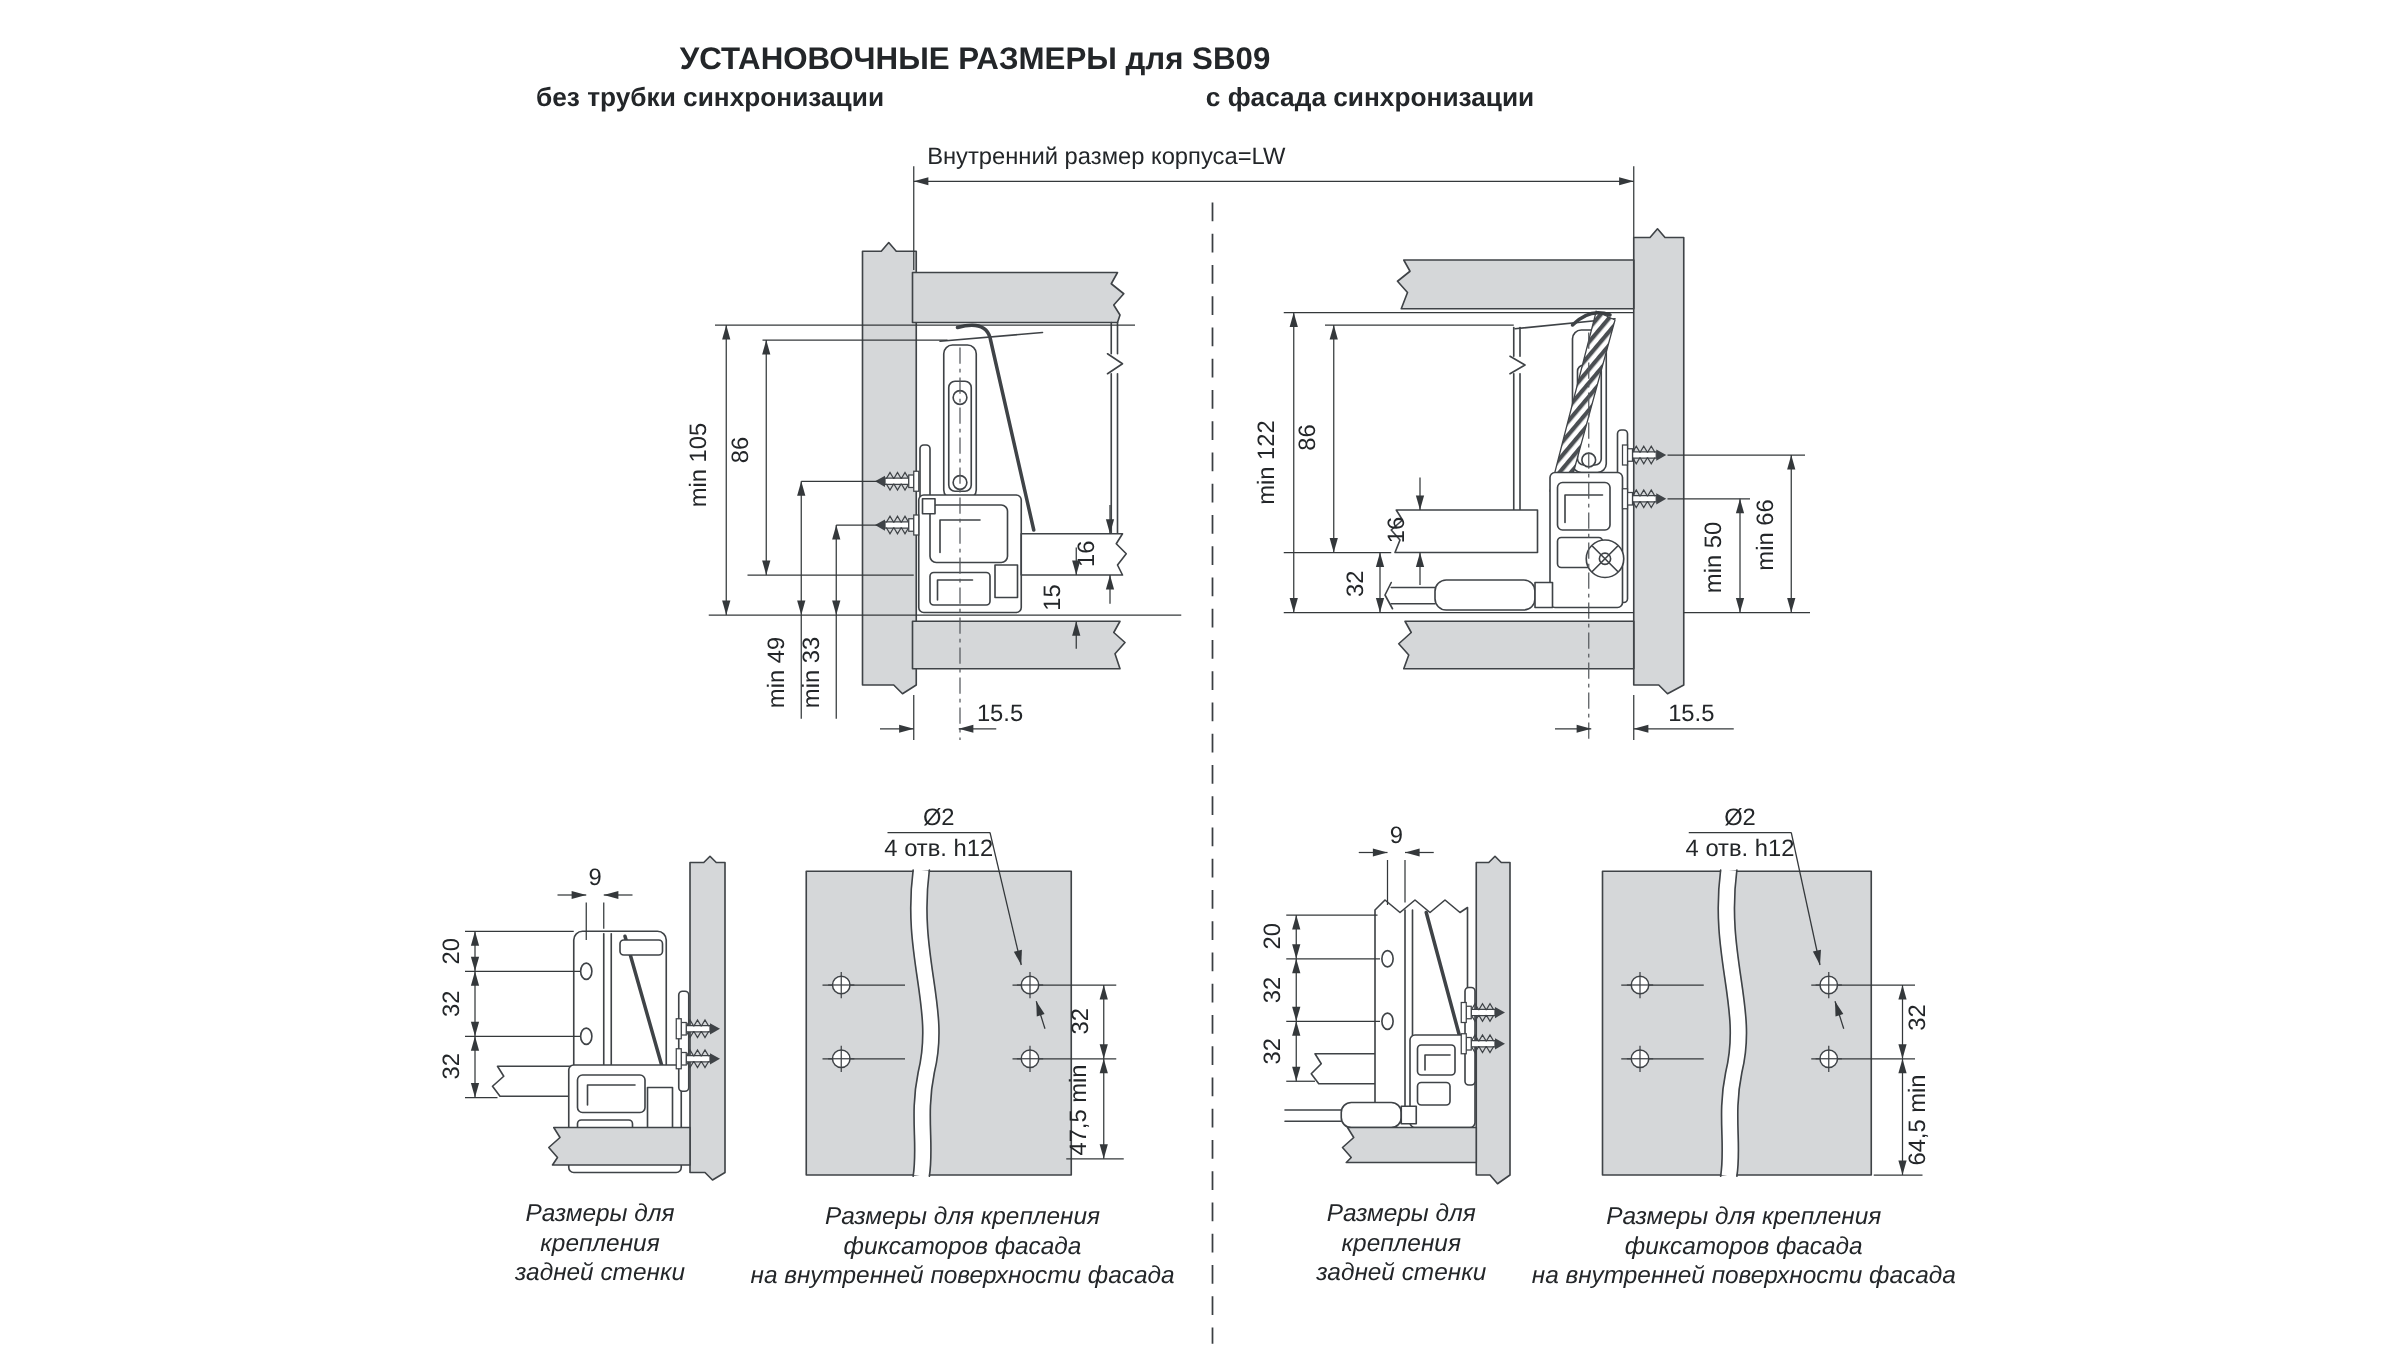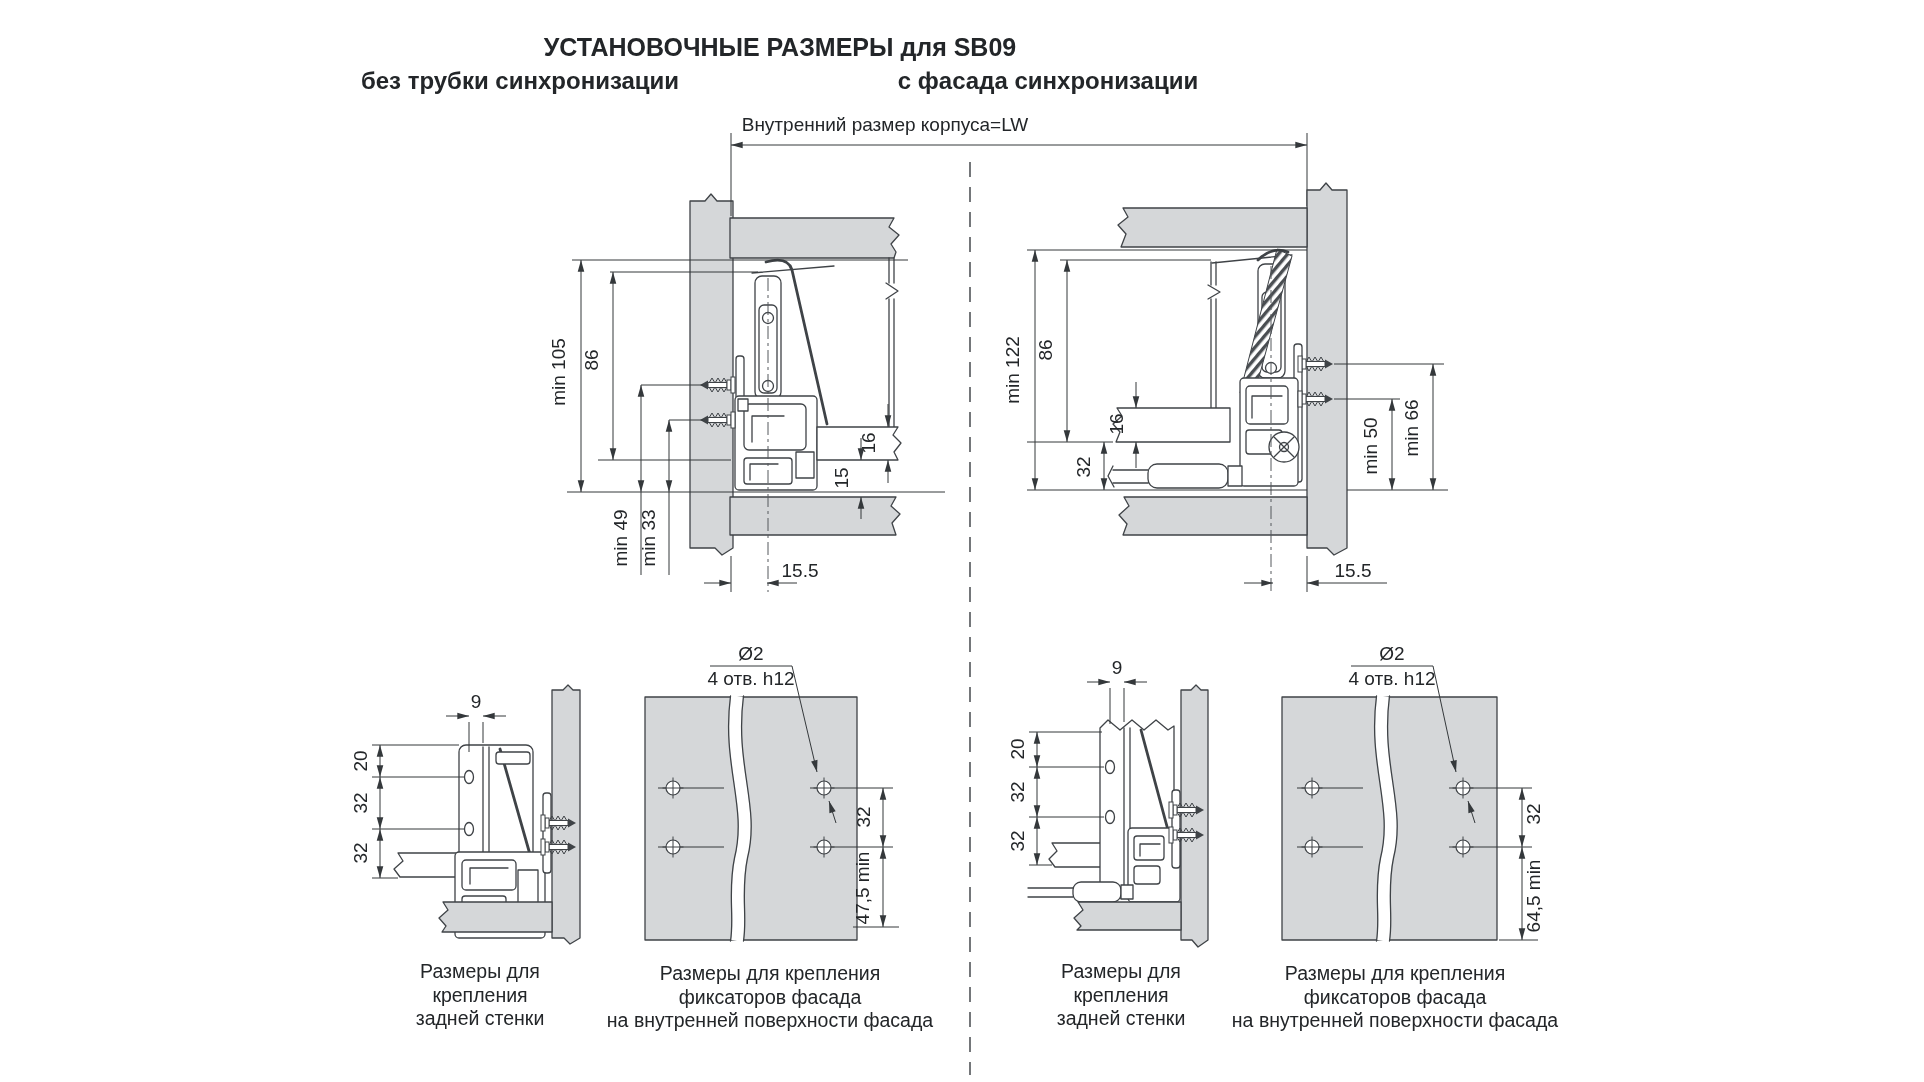--- a/index.html
+++ b/index.html
@@ -12,22 +12,22 @@
   .panel{fill:#d5d7d9;stroke:#3f4347;stroke-width:1.3;stroke-linejoin:round;}
   .wf {fill:#ffffff;stroke:#3f4347;stroke-width:1.3;stroke-linejoin:round;}
   .d  {stroke:#34383b;stroke-width:1;fill:none;}
   .cl {stroke:#55595d;stroke-width:1;fill:none;stroke-dasharray:13 4 3 4;}
   .sep{stroke:#3a3e42;stroke-width:1.4;fill:none;stroke-dasharray:15 10;}
   .riv{stroke:#ffffff;stroke-width:12;fill:none;}
   text.t{font-size:19px;fill:#232629;font-family:"Liberation Sans",sans-serif;}
   
   .lbl{position:absolute;transform:translateX(-50%);text-align:center;color:#232629;white-space:nowrap;}
   .title{font-weight:bold;font-size:25px;}
-  .subtitle{font-weight:bold;font-size:24px;}
-  .caption{font-size:19.5px;line-height:23.5px;}
+  .subtitle{font-weight:bold;font-size:21px;margin-left:48px;}
+  .caption{font-size:19.5px;line-height:23.5px;font-style:italic;}
   .caption span{display:block;}
 </style>
 </head>
 <body>
 
 <div class="stage">
 
   <div class="lbl title" style="left:780px;top:33px;">УСТАНОВОЧНЫЕ РАЗМЕРЫ для SB09</div>
   <div class="lbl subtitle" style="left:520px;top:67px;">без трубки синхронизации</div>
   <div class="lbl subtitle" style="left:1048px;top:67px;">с фасада синхронизации</div>

